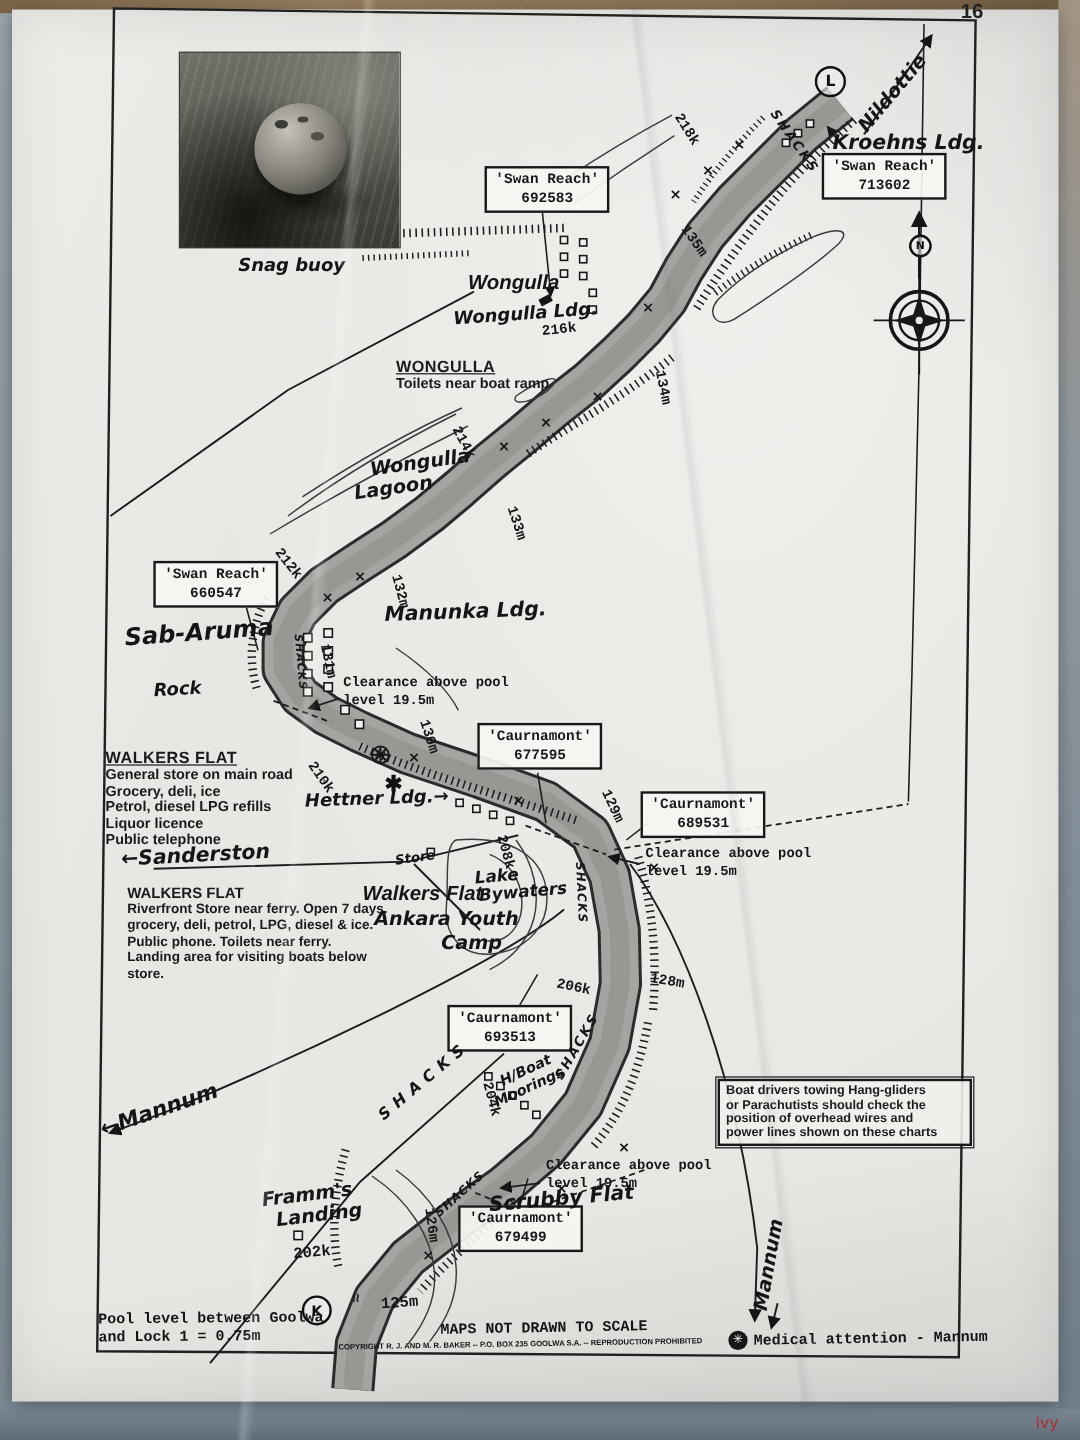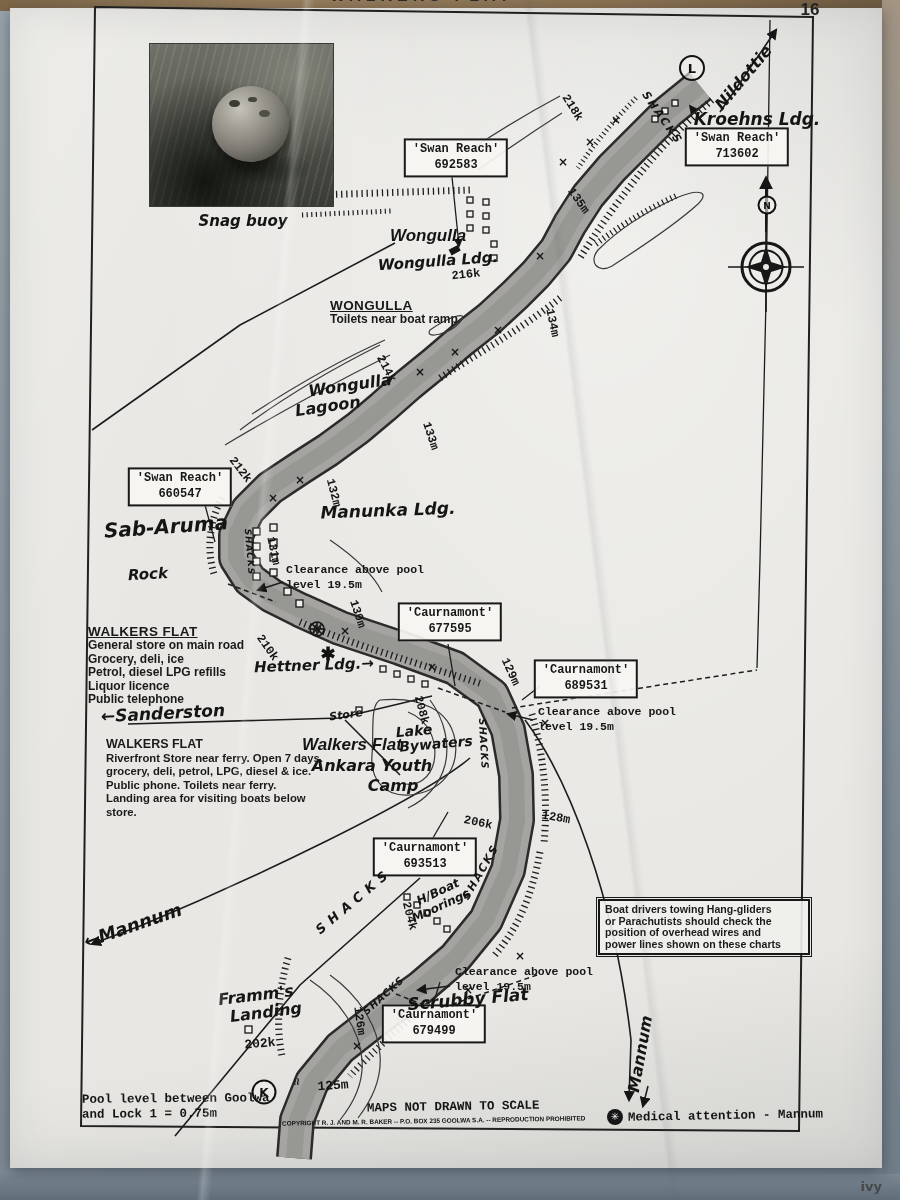--- a/index.html
+++ b/index.html
@@ -46,22 +46,22 @@
       font-family:"Liberation Sans",sans-serif;font-weight:700;font-size:10.6px;line-height:11.6px;}
   .clear-note{position:absolute;font-family:"Liberation Mono","DejaVu Sans Mono",monospace;
       font-weight:700;font-size:11.5px;line-height:15px;color:#161616;}
   .circle-sym{position:absolute;transform:translate(-50%,-50%);border:2px solid #111;border-radius:50%;
       display:flex;align-items:center;justify-content:center;color:#111;
       font-family:"DejaVu Sans",sans-serif;font-weight:700;background:rgba(240,239,235,.6);}
   .title-clip{position:absolute;overflow:hidden;}
   .title-clip span{position:absolute;left:0;top:-13px;font-weight:800;font-size:16px;
       letter-spacing:5px;color:#2a2a2a;font-family:"Liberation Sans",sans-serif;}
   .pgnum{font-weight:700;font-size:17px;color:#222;}
-  .watermark{position:absolute;right:18px;bottom:6px;color:#404040;opacity:.85;
-      font-size:13px;font-family:"DejaVu Sans",sans-serif;font-weight:bold;}
+  .watermark{position:absolute;right:18px;bottom:6px;color:#b91c1c;opacity:.85;
+      font-size:13px;font-family:"DejaVu Sans",sans-serif;}
   .photo{position:absolute;left:150px;top:44px;width:183px;height:162px;
       background:
         radial-gradient(ellipse at 30% 85%,rgba(10,12,8,.85),transparent 55%),
         radial-gradient(ellipse at 80% 20%,rgba(160,162,150,.5),transparent 45%),
         repeating-linear-gradient(104deg,rgba(220,220,210,.10) 0 2px,transparent 2px 8px),
         linear-gradient(168deg,#70726a 0%,#5a5c54 40%,#383a34 100%);
       box-shadow:0 0 0 1px #3a3a38;}
   .buoy{position:absolute;left:34%;top:26%;width:42%;height:47%;border-radius:50%;
       background:radial-gradient(circle at 36% 30%,#c6c4ba 0%,#a8a69c 22%,#7e7c74 55%,#4b4a44 85%,#34332f 100%);
       box-shadow:0 6px 8px rgba(0,0,0,.5);}

